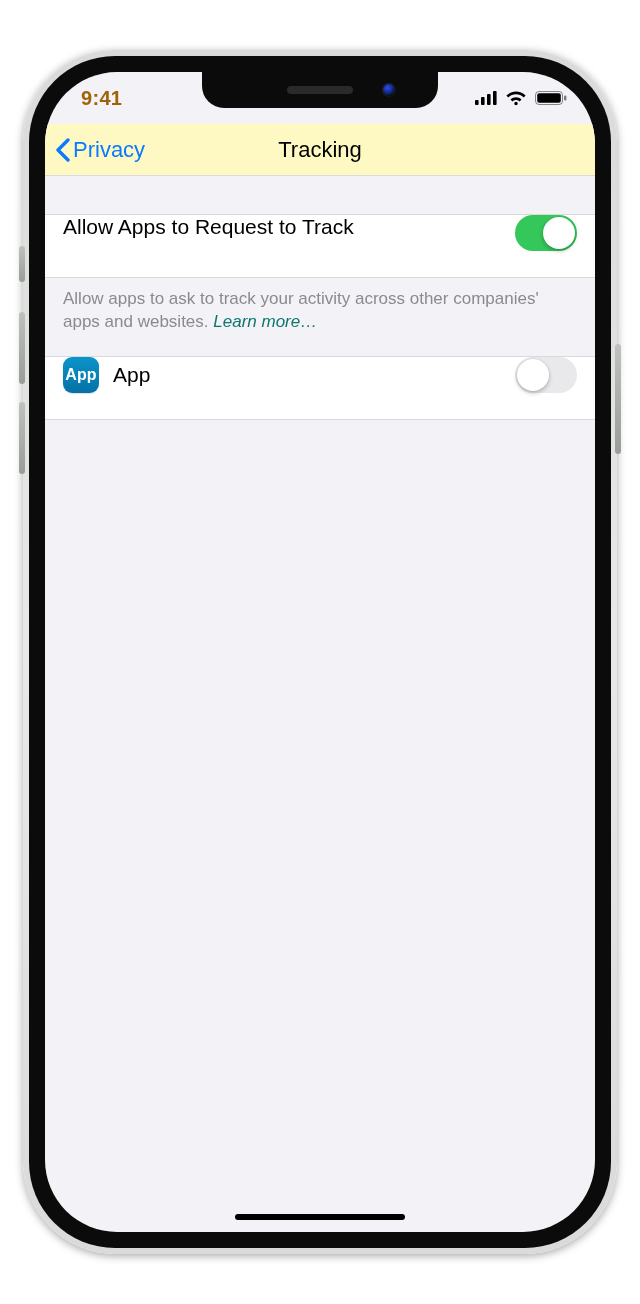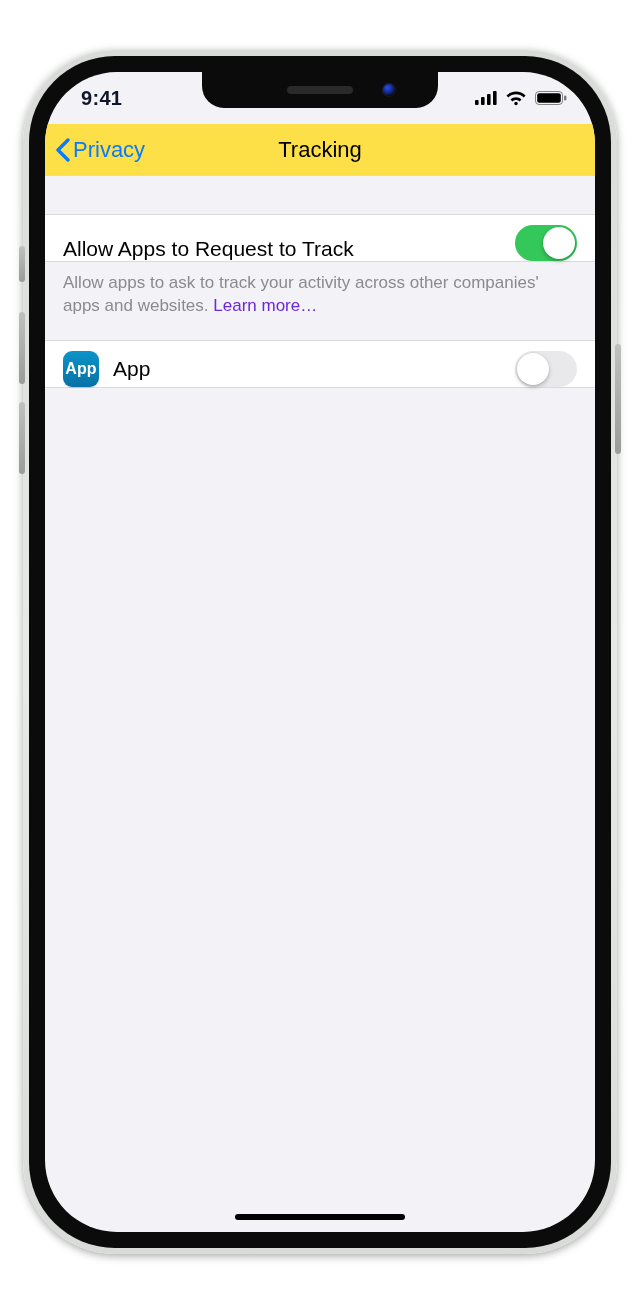--- a/index.html
+++ b/index.html
@@ -87,30 +87,30 @@
       display: flex;
       align-items: center;
       justify-content: space-between;
       padding: 0 28px 0 36px;
       z-index: 10;
     }
     .status-time {
       font-weight: 700;
       font-size: 20px;
       letter-spacing: .3px;
-      color: #0f172a;
+      color: #a16207;
     }
     .status-right { display: flex; align-items: center; gap: 8px; }
     .status-right svg { display: block; }
 
     
     .nav-bar {
       position: relative;
       height: 52px;
-      background: #fde047;
+      background: #fef9c3;
       border-bottom: 1px solid #d9d9de;
       display: flex;
       align-items: center;
       justify-content: center;
     }
     .nav-back {
       position: absolute;
       left: 10px;
       top: 0; bottom: 0;
       display: flex; align-items: center;
@@ -128,36 +128,36 @@
     }
 
     .spacer-top { height: 38px; }
 
     
     .cell {
       background: #fff;
       border-top: 1px solid #d9d9de;
       border-bottom: 1px solid #d9d9de;
       padding: 0 18px;
-      height: 48px;
-      display: flex;
-      align-items: flex-end;
+      height: 64px;
+      display: flex;
+      align-items: flex-start;
       justify-content: space-between;
       gap: 16px;
     }
     .cell-left { display: flex; align-items: center; gap: 14px; min-width: 0; }
     .cell-label { font-size: 21px; color: #000; white-space: nowrap; }
 
     .footer-note {
       padding: 10px 18px 14px;
       font-size: 17px;
       line-height: 1.35;
       color: #8a8a8f;
     }
-    .footer-note .link { color: #6d28d9; cursor: pointer; }
+    .footer-note .link { color: #0f766e; cursor: pointer; font-style: italic; }
 
     .spacer-mid { height: 8px; }
 
     .app-icon {
       width: 36px; height: 36px; border-radius: 9px;
       background: linear-gradient(180deg,#0c94c9,#0571a6);
       display: flex; align-items: center; justify-content: center;
       color: #fff; font-weight: 700; font-size: 16px; letter-spacing: .2px;
       box-shadow: 0 1px 1px rgba(0,0,0,.12);
     }

